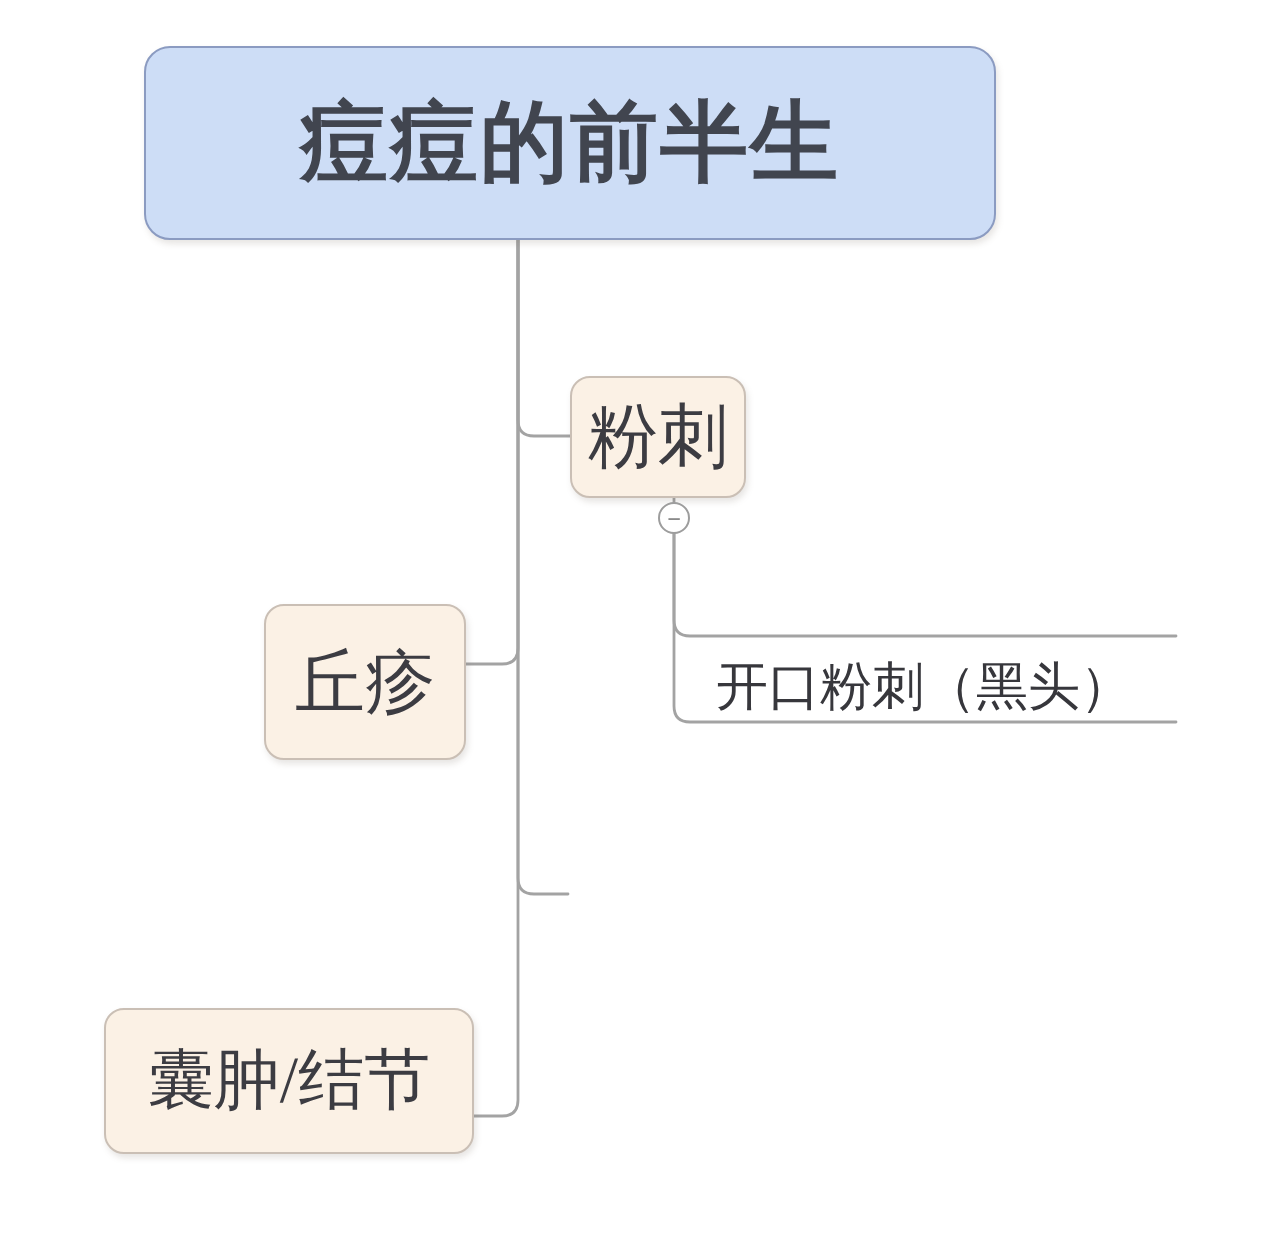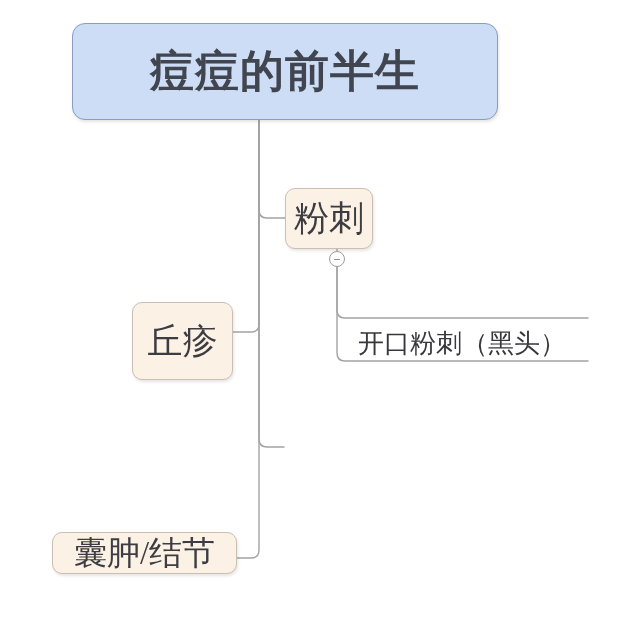--- a/index.html
+++ b/index.html
@@ -30,21 +30,21 @@
   }
   .sub-box{
     background:#fbf1e5;
     border:1.5px solid #cabfb5;
     border-radius:10px;
     font-size:35px;
   }
   .box-fenci{left:285px;top:188px;width:88px;height:61px;}
   .box-qiuzhen{left:132px;top:302px;width:101px;height:78px;}
   .box-nongbao{left:284px;top:417px;width:104px;height:60px;}
-  .box-nangzhong{left:52px;top:532px;width:185px;height:42px;font-size:33px;}
+  .box-nangzhong{left:52px;top:504px;width:185px;height:73px;font-size:33px;}
   .line-topic{
     position:absolute;
     font-size:26px;
     color:#37373c;
     white-space:nowrap;
     cursor:default;
   }
   .line-topic-1{left:358px;top:283px;}
   .line-topic-2{left:358px;top:326px;text-align:center;}
   .collapse-toggle{

